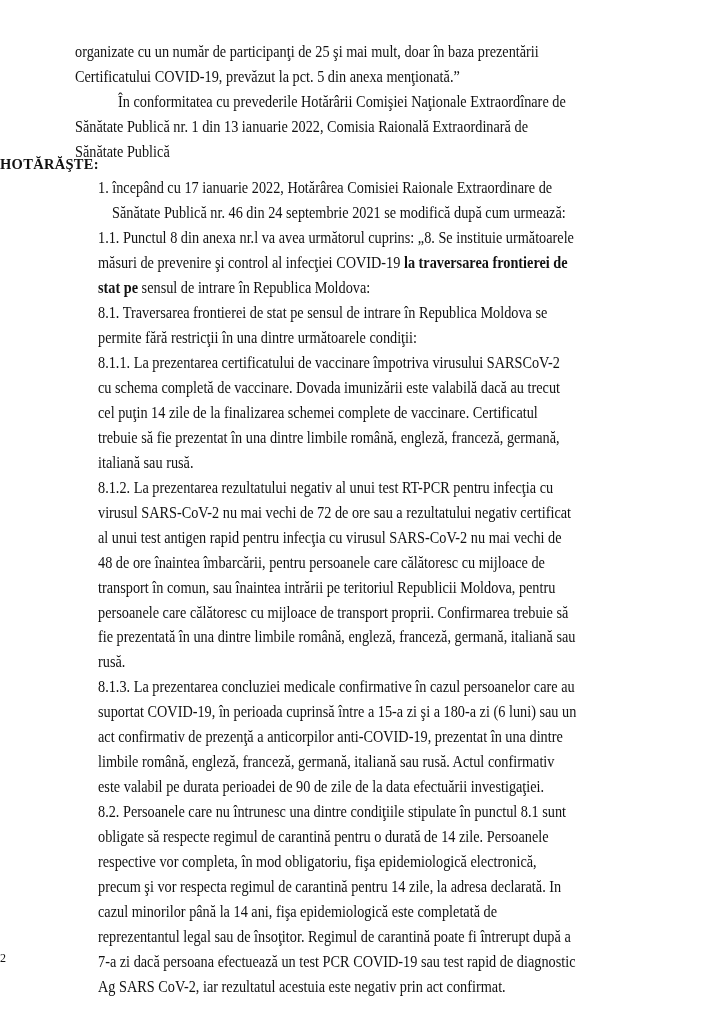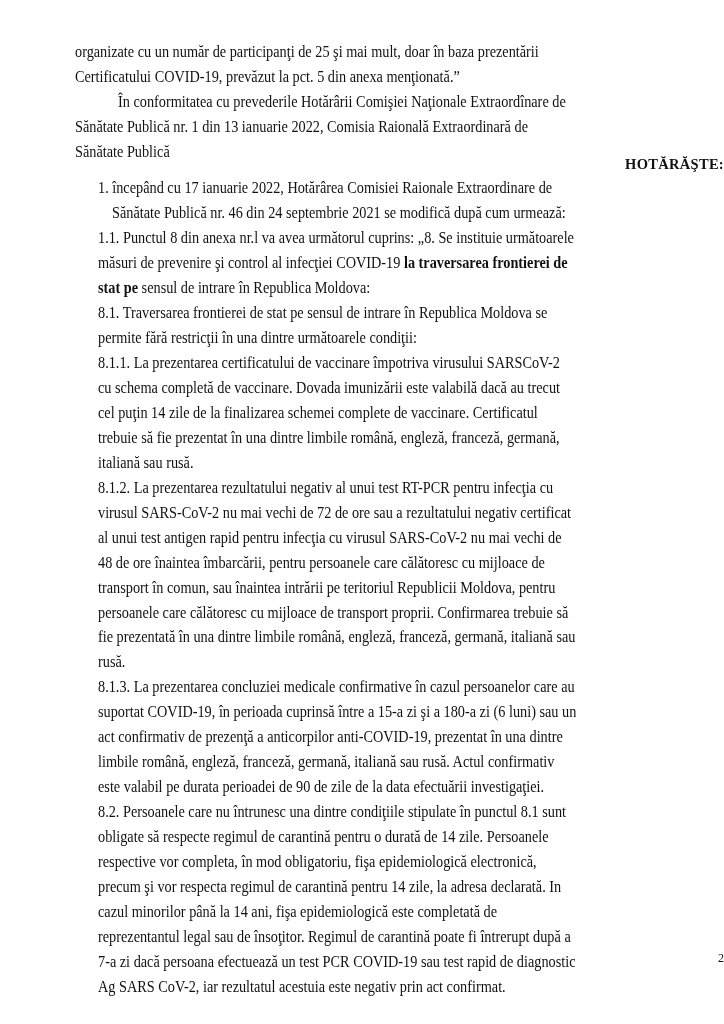--- a/index.html
+++ b/index.html
@@ -1,20 +1,20 @@
 <!DOCTYPE html>
 <html><head>
 <meta charset="utf-8">
 <style>
   html, body { margin: 0; padding: 0; background: #ffffff; }
   body { width: 724px; height: 1024px; position: relative; overflow: hidden;
          font-family: "Liberation Serif", "DejaVu Serif", serif; color: #111; }
   .line { position: absolute; white-space: nowrap; font-size: 16.6px;
           transform-origin: left top; transform: scaleX(0.86); letter-spacing: 0; }
-  .center { left: 0; width: 724px; text-align: right; transform: none; }
+  .center { left: 0; width: 724px; text-align: left; transform: none; }
   .heading { font-weight: bold; font-size: 14.5px; letter-spacing: 0.3px; }
   .pagenum { font-size: 12px; }
   b { font-weight: bold; }
 </style>
 </head>
 <body>
 
 <div>
 
   <div class="line" style="left:75px;top:42px">organizate cu un număr de participanţi de 25 şi mai mult, doar în baza prezentării</div>

